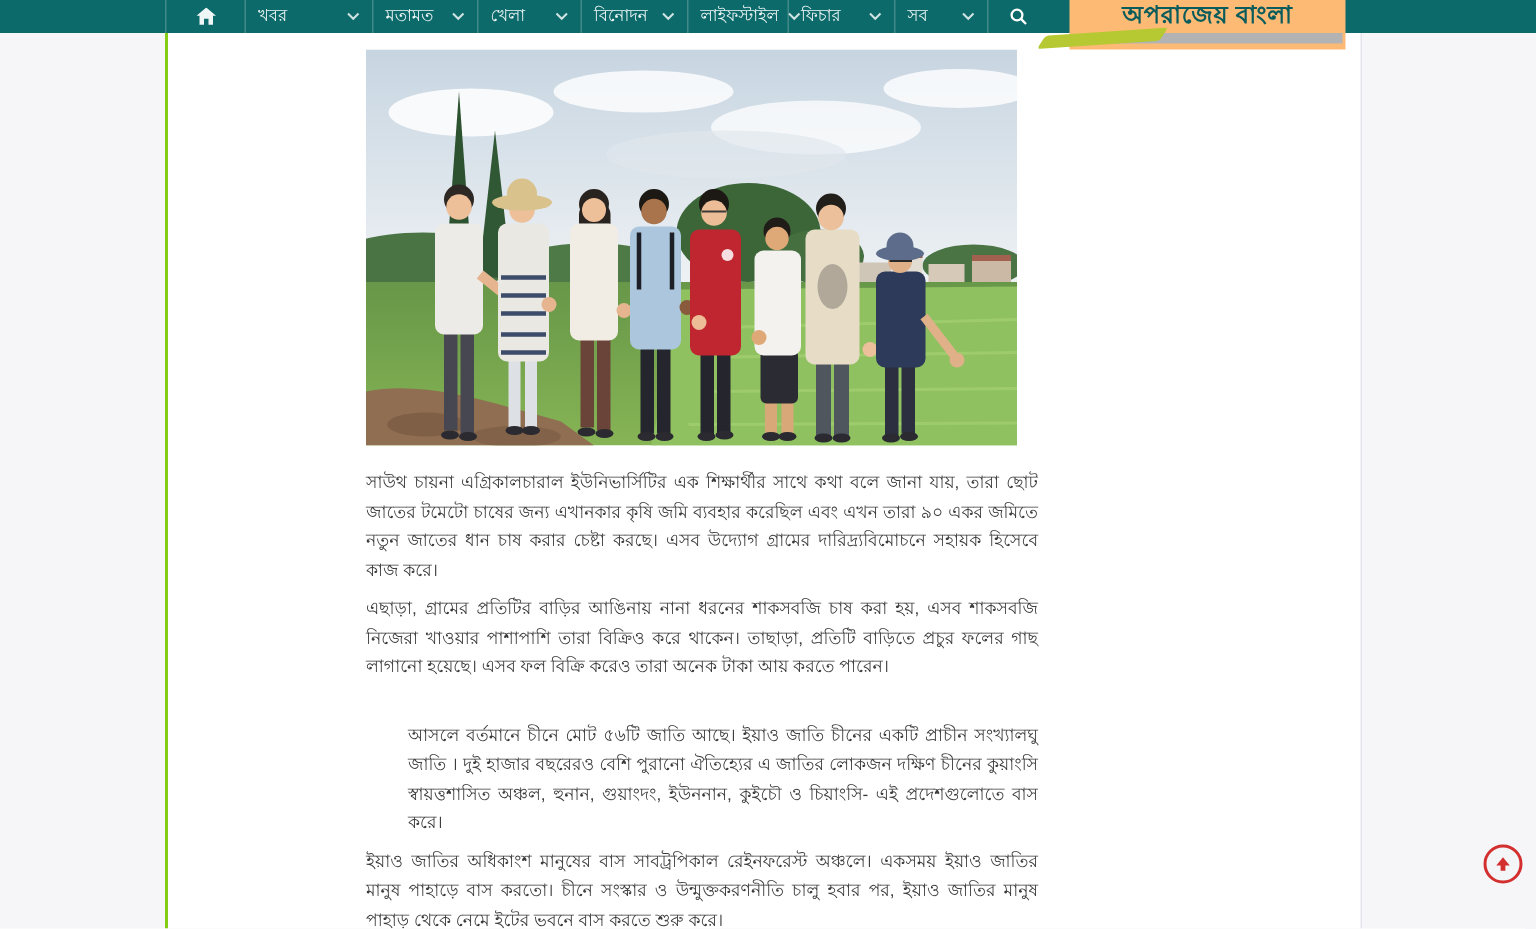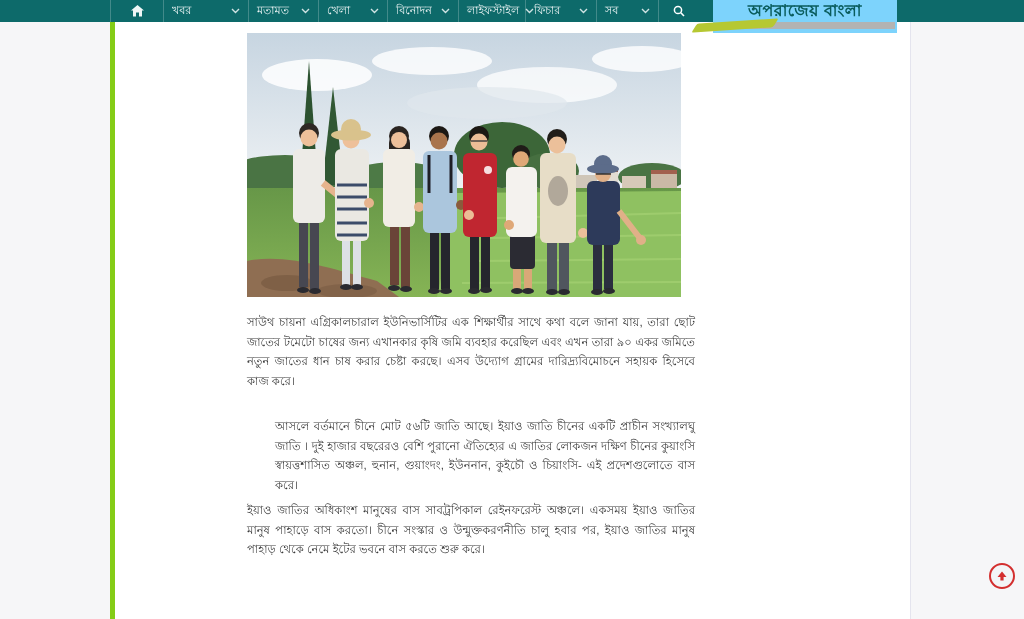--- a/index.html
+++ b/index.html
@@ -19,40 +19,40 @@
     color:#eef6f6;font-size:11px;padding:0 8px;cursor:pointer;
     border-right:1px solid rgba(255,255,255,.22);box-sizing:border-box;
   }
   .nav-item .lbl{white-space:nowrap;}
   .chev{display:flex;align-items:center;margin-left:6px;}
   .nav-home{width:53px;justify-content:center;}
   .nav-search{width:40px;justify-content:center;border-right:none;}
   
   .logo-box{
     position:absolute;left:713px;top:0;width:184px;height:33px;
-    background:#7dd3fc;z-index:6;
+    background:#fdba74;z-index:6;
   }
   .logo-swoosh{
     position:absolute;left:-17px;top:21px;width:78px;height:9px;
     background:#b6c832;transform:skewX(-35deg) rotate(-4deg);
     border-radius:2px;z-index:1;
   }
   .logo-bar{
     position:absolute;left:16px;right:2px;top:22px;height:7px;
     background:#b3b3b3;z-index:0;
   }
   .logo-text{
     position:absolute;left:0;right:0;top:0;height:22px;line-height:22px;
     text-align:center;color:#0a5c5c;font-weight:bold;font-size:16px;
     letter-spacing:.5px;z-index:2;white-space:nowrap;
   }
   
   .frame{
     position:absolute;left:110px;top:22px;width:795px;height:597px;
-    background:#ffffff;border-left:5px solid #84cc16;border-right:1px solid #e4e4ee;
+    background:#ffffff;border-left:2px solid #84cc16;border-right:1px solid #e4e4ee;
     overflow:hidden;
   }
   .article{margin-left:132px;width:448px;}
   .photo{display:block;margin-top:11px;}
   .article p{
     margin:6px 0 0;font-size:11.5px;line-height:19.5px;color:#3b3b3b;
     text-align:justify;
   }
   .article p.first{margin-top:16px;}
   .article p.gap-before{margin-top:26px;margin-left:28px;}
@@ -304,20 +304,21 @@
             <ellipse cx="281" cy="258" rx="6" ry="3"></ellipse>
           <ellipse cx="305" cy="259" rx="6" ry="3"></ellipse>
             <ellipse cx="317" cy="259" rx="6" ry="3"></ellipse>
           <ellipse cx="350" cy="259" rx="6" ry="3"></ellipse>
             <ellipse cx="362" cy="258" rx="6" ry="3"></ellipse>
         </g>
       </g>
     </svg>
 
     <p class="first">সাউথ চায়না এগ্রিকালচারাল ইউনিভার্সিটির এক শিক্ষার্থীর সাথে কথা বলে জানা যায়, তারা ছোট জাতের টমেটো চাষের জন্য এখানকার কৃষি জমি ব্যবহার করেছিল এবং এখন তারা ৯০  একর জমিতে নতুন জাতের ধান চাষ করার চেষ্টা করছে। এসব উদ্যোগ গ্রামের দারিদ্র্যবিমোচনে সহায়ক হিসেবে কাজ করে।</p>
+    <p>এছাড়া, গ্রামের প্রতিটির বাড়ির আঙিনায় নানা ধরনের শাকসবজি চাষ করা হয়, এসব শাকসবজি নিজেরা খাওয়ার পাশাপাশি তারা বিক্রিও করে থাকেন। তাছাড়া, প্রতিটি বাড়িতে প্রচুর ফলের গাছ লাগানো হয়েছে। এসব ফল বিক্রি করেও তারা অনেক টাকা আয় করতে পারেন।</p>
     <p class="gap-before">আসলে বর্তমানে চীনে মোট ৫৬টি জাতি আছে। ইয়াও জাতি চীনের একটি প্রাচীন সংখ্যালঘু জাতি । দুই হাজার বছরেরও বেশি পুরানো ঐতিহ্যের এ জাতির লোকজন দক্ষিণ চীনের কুয়াংসি স্বায়ত্তশাসিত অঞ্চল, হুনান, গুয়াংদং, ইউননান, কুইচৌ ও চিয়াংসি- এই প্রদেশগুলোতে বাস করে।</p>
     <p>ইয়াও জাতির অধিকাংশ মানুষের বাস সাবট্রপিকাল রেইনফরেস্ট অঞ্চলে। একসময় ইয়াও জাতির মানুষ পাহাড়ে বাস করতো। চীনে সংস্কার ও উন্মুক্তকরণনীতি চালু হবার পর, ইয়াও জাতির মানুষ পাহাড় থেকে নেমে ইটের ভবনে বাস করতে শুরু করে।</p>
 
   </div>
 </div>
 
 <div class="scroll-top">
   <span style="display:flex">
     <svg width="12" height="12" viewBox="0 0 12 12">
         <path d="M6 1.5 L10.5 7 L7.6 7 L7.6 10.5 L4.4 10.5 L4.4 7 L1.5 7 Z" fill="#d32f2f"></path>

